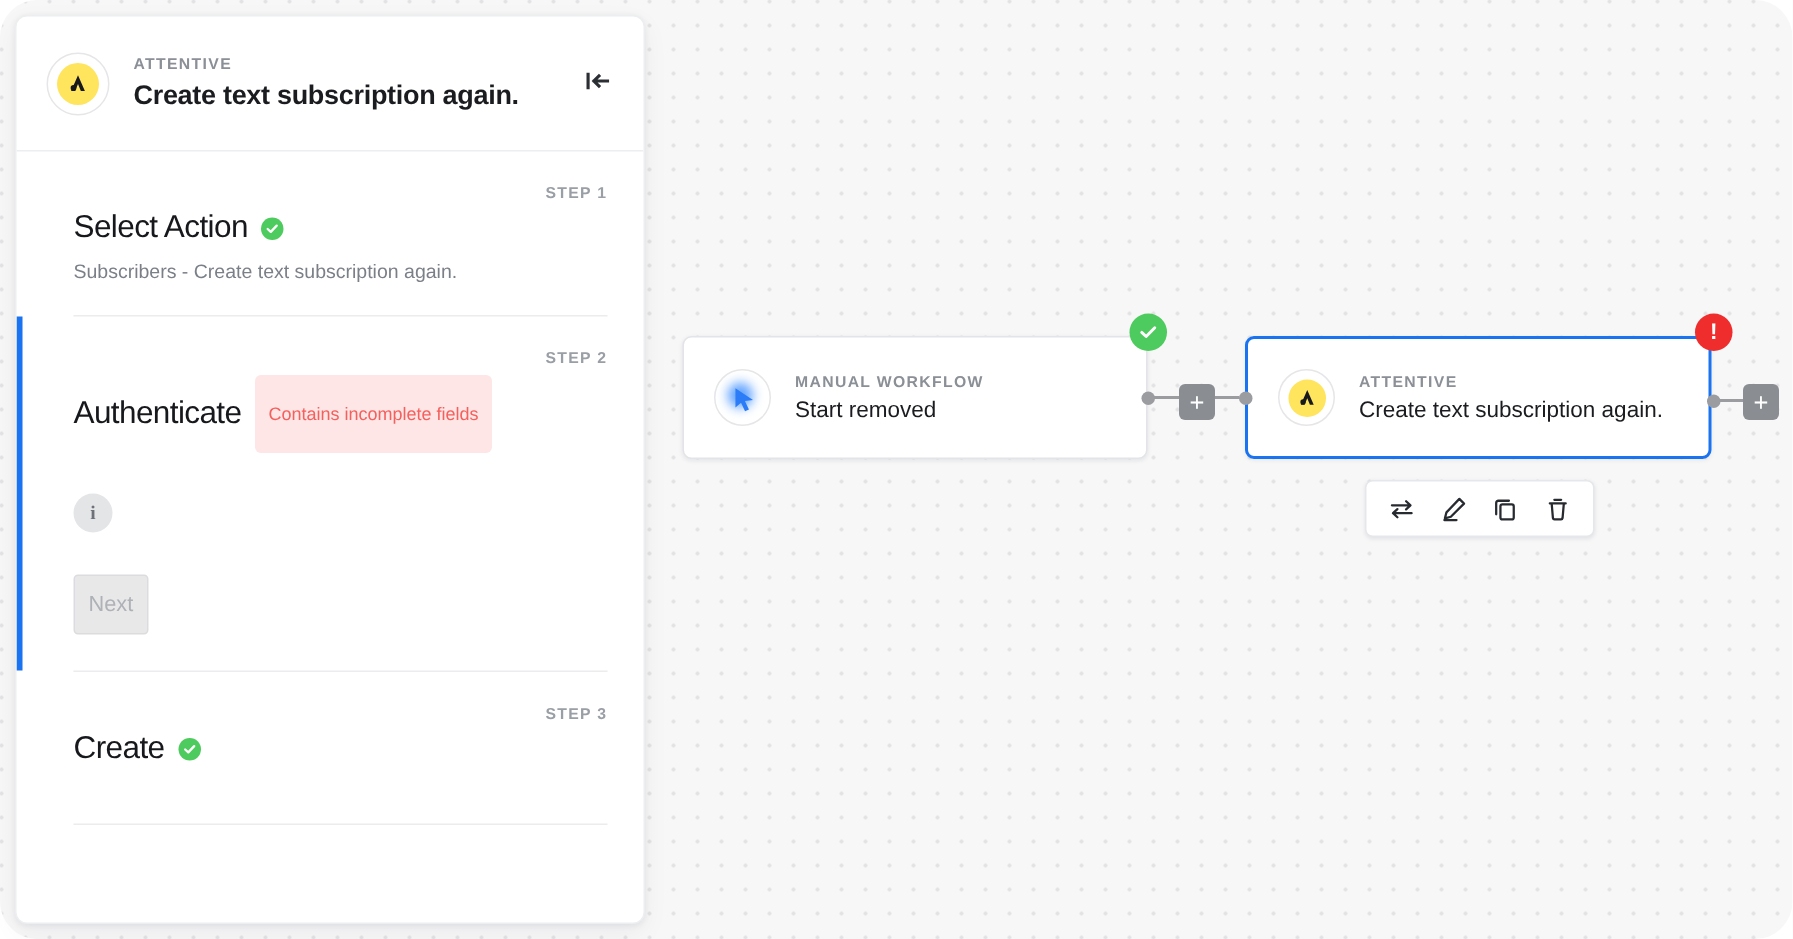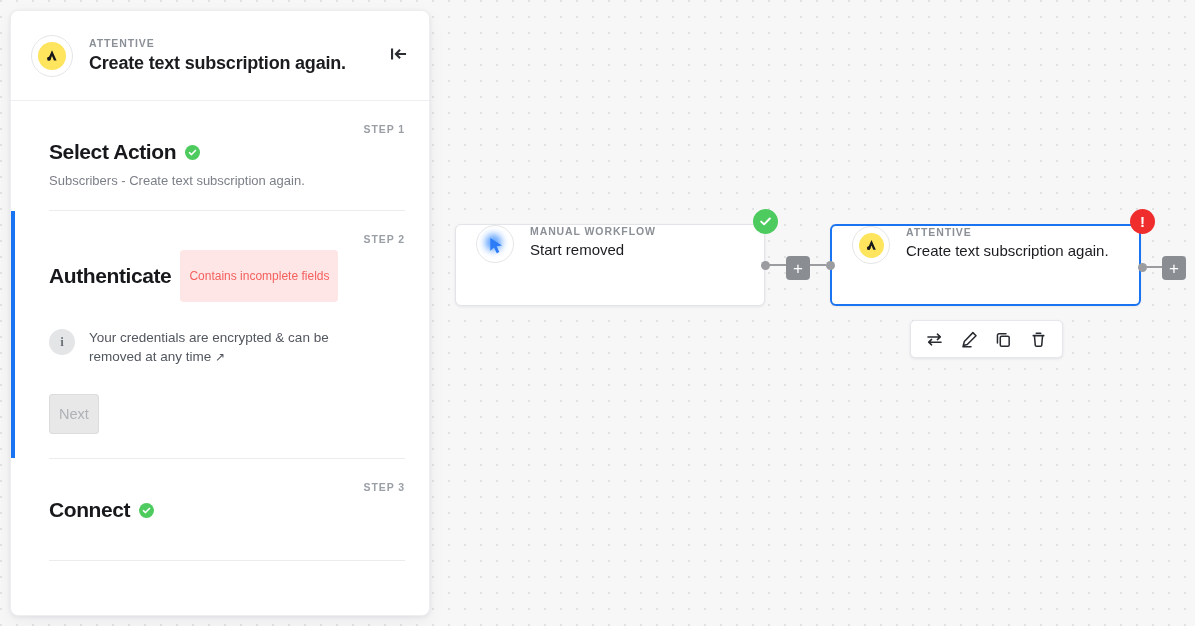--- a/index.html
+++ b/index.html
@@ -14,20 +14,21 @@
 
   
   #app {
     position: relative;
     width: 1195px;
     height: 626px;
     background-color: #f7f7f8;
     background-image: radial-gradient(#e2e2e4 1.1px, transparent 1.2px);
     background-size: 16px 16px;
     background-position: 9px 9px;
+    border-radius: 25px;
   }
 
   
   .panel {
     position: absolute;
     left: 10px;
     top: 10px;
     width: 420px;
     height: 606px;
     background: #ffffff;
@@ -114,21 +115,21 @@
     margin-bottom: 5px;
     text-align: right;
   }
   .step-titlerow {
     display: flex;
     align-items: center;
     gap: 9px;
   }
   .step-title {
     font-size: 21px;
-    font-weight: 700;
+    font-weight: 400;
     color: #17181b;
     letter-spacing: -.4px;
   }
   .step-desc {
     font-size: 13px;
     color: #7b7f87;
     margin-top: 9px;
   }
 
   .badge-green {
@@ -203,21 +204,21 @@
     padding: 11px 9px;
     cursor: default;
   }
 
   
   .node {
     position: absolute;
     background: #ffffff;
     border-radius: 6px;
     display: flex;
-    align-items: flex-start;
+    align-items: center;
     padding: 0 20px;
   }
   .node-start {
     left: 455px; top: 224px;
     width: 310px; height: 82px;
     border: 1px solid #e3e4e7;
     box-shadow: 0 1px 3px rgba(16,24,40,.08);
   }
   .node-action {
     left: 830px; top: 224px;
@@ -377,34 +378,30 @@
     <div class="step active">
       <div class="step-label">STEP 2</div>
       <div class="step-titlerow">
         <div class="step-title">Authenticate</div>
         <span class="pill-warn">Contains incomplete fields</span>
       </div>
 
 
       <div class="cred-note">
         <span class="info-circle">i</span>
-        <div class="cred-text">
-          <span>Your credentials are encrypted &amp; can be removed at any time</span>
-          <span class="ext-arrow">↗</span>
-        </div>
       </div>
 
       <button class="btn-next">Next</button>
     </div>
     <div class="step-rule"></div>
 
     <div class="step">
       <div class="step-label">STEP 3</div>
       <div class="step-titlerow">
-        <div class="step-title">Connect</div>
+        <div class="step-title">Create</div>
         <span class="badge-green">
           <svg width="9" height="9" viewBox="0 0 10 10" aria-hidden="true">
             <path d="M1.6 5.2 L3.9 7.3 L8.3 2.7" stroke="#fff" stroke-width="1.7" fill="none" stroke-linecap="round" stroke-linejoin="round"></path>
           </svg>
         </span>
       </div>
       <div style="height:38px"></div>
     </div>
     <div class="step-rule"></div>
 

